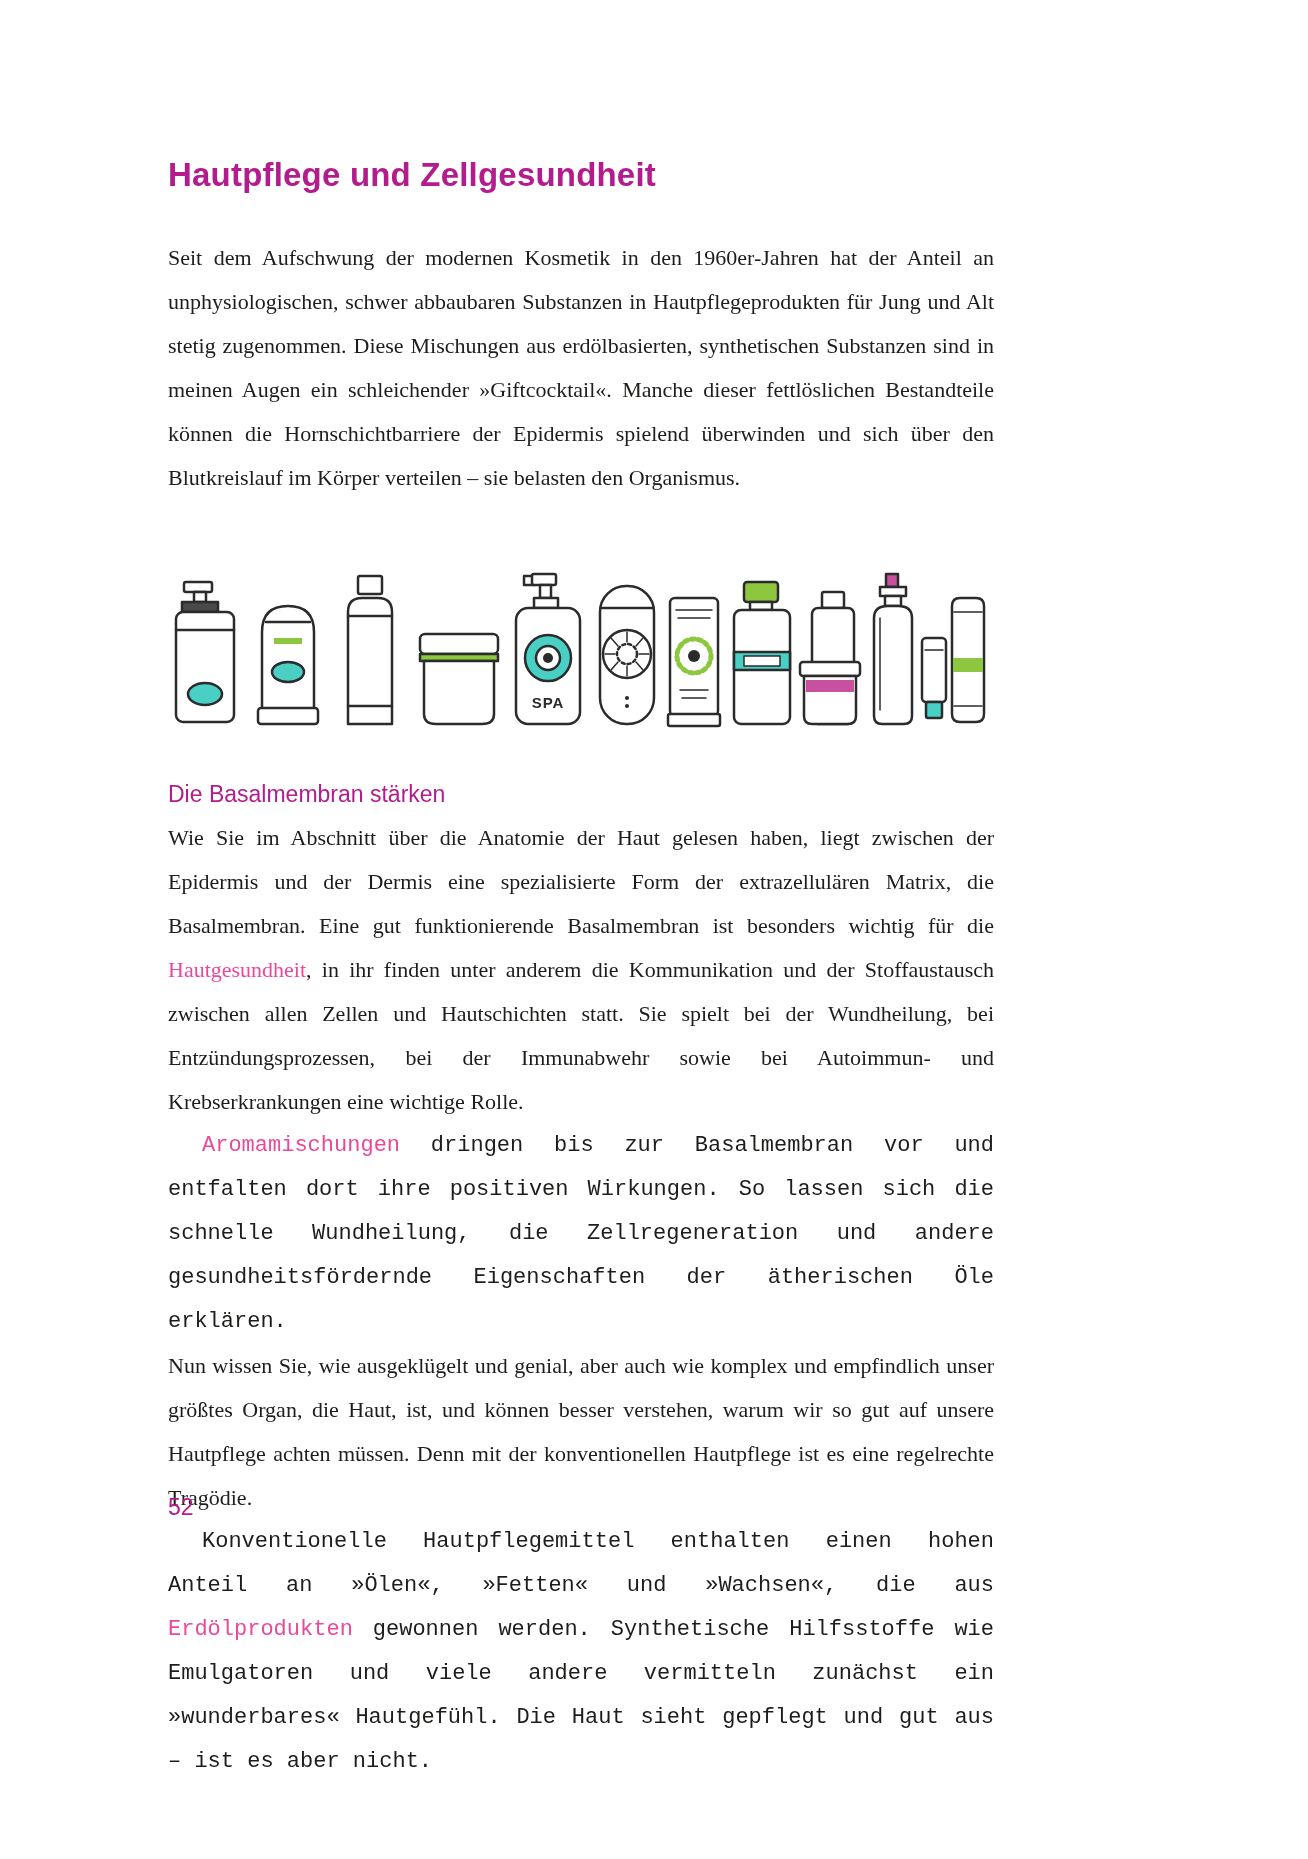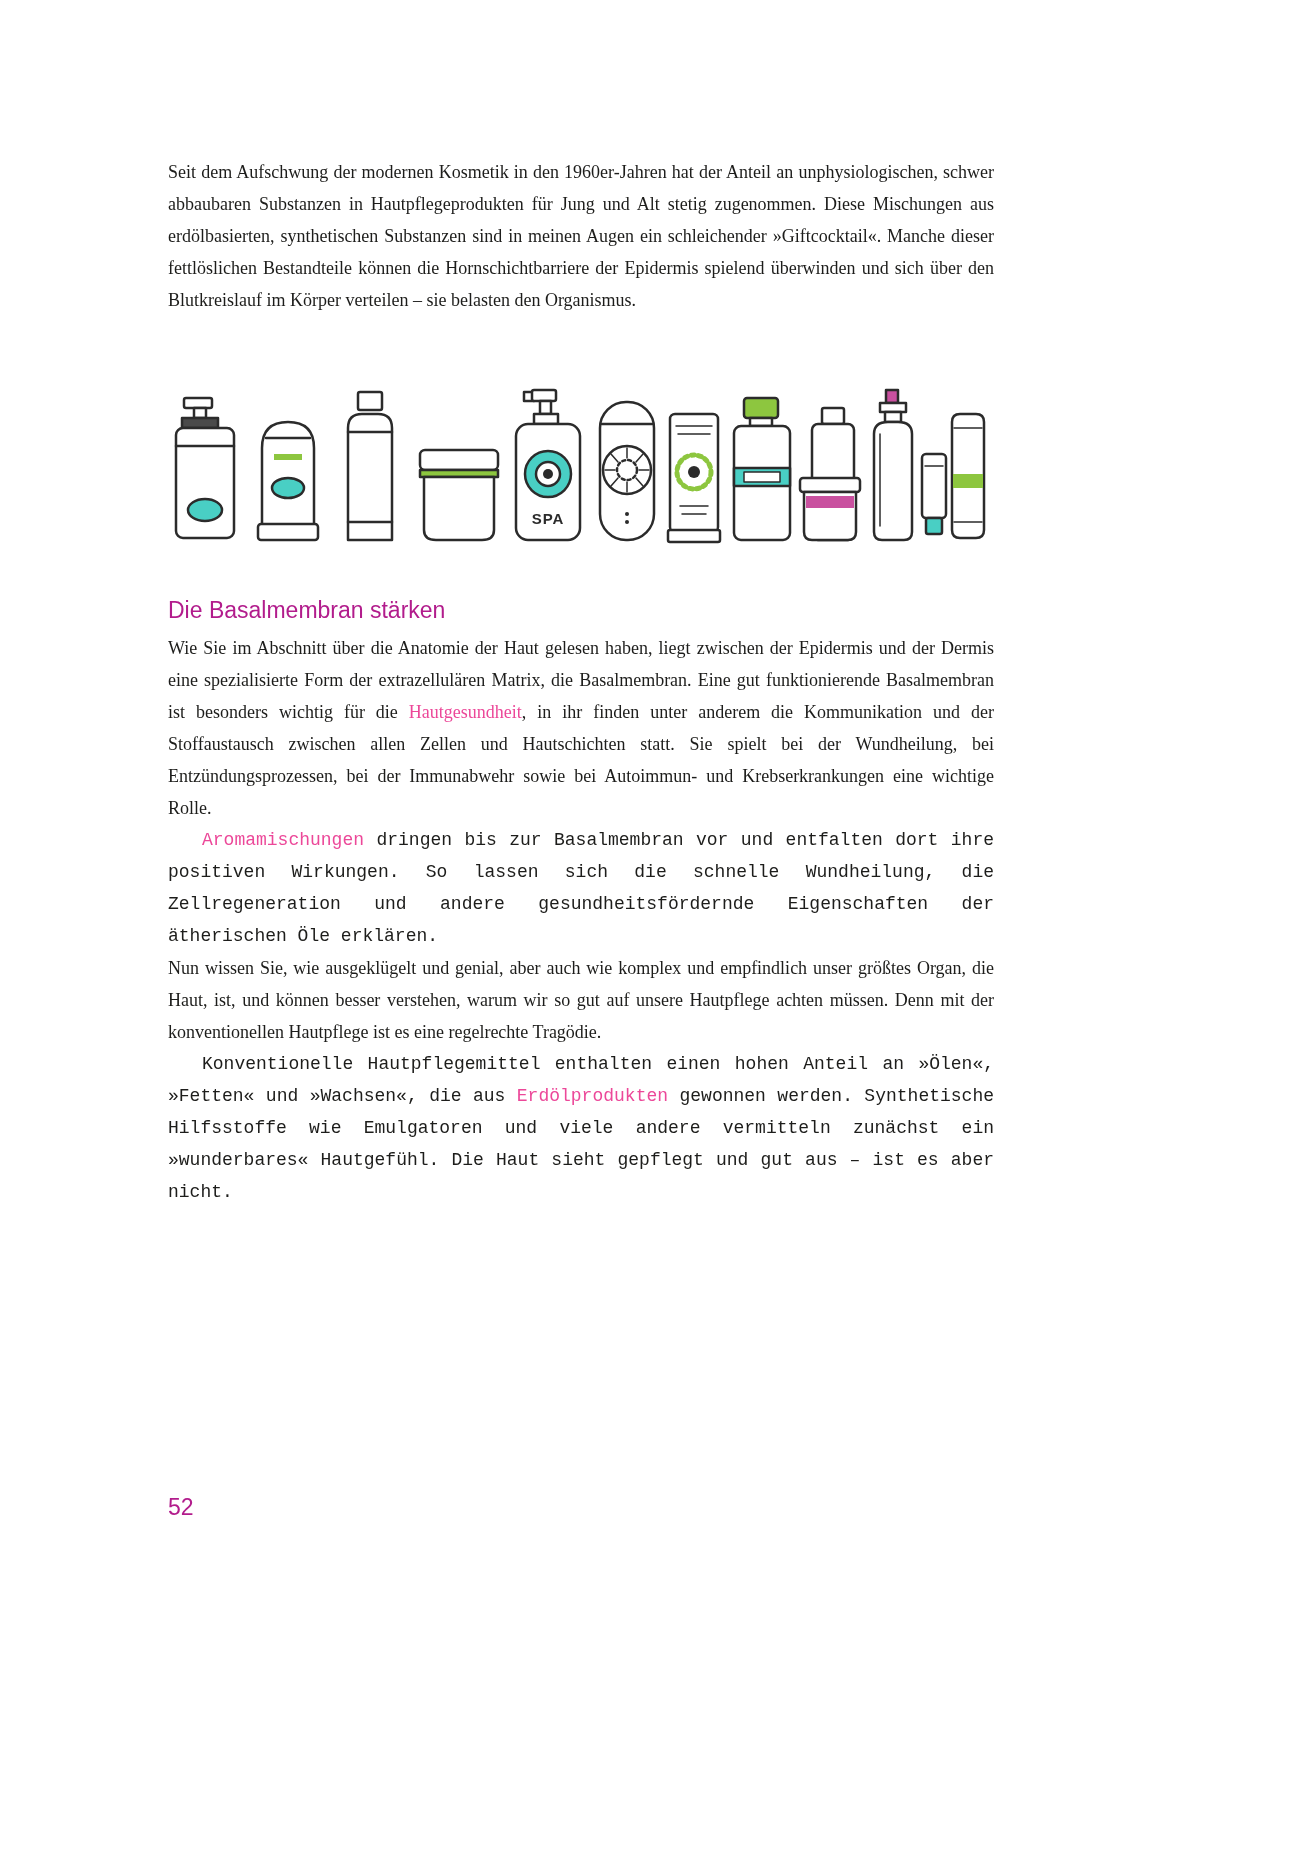--- a/index.html
+++ b/index.html
@@ -28,22 +28,22 @@
   h2.section-heading {
     font-family: "Liberation Sans", sans-serif;
     font-size: 23px;
     font-weight: 400;
     color: #b21c8c;
     margin: 44px 0 8px 0;
   }
   h2.section-heading.first { margin-top: 40px; }
   p.body {
     font-family: "Liberation Serif", serif;
-    font-size: 18px;
-    line-height: 32px;
+    font-size: 22px;
+    line-height: 44px;
     color: #1d1d1b;
     text-align: justify;
     margin: 0;
   }
   p.indent { text-indent: 34px; font-family: Liberation Mono, monospace; }
   .hl { color: #ec4899; }
   .illustration {
     margin: 46px 0 6px 0;
     width: 822px;
   }
@@ -57,20 +57,21 @@
     font-weight: 400;
     color: #b21c8c;
   }
 </style>
 </head>
 <body>
 
 <div class="page">
   <div class="content">
 
+    <h1 class="title">Hautpflege und Zellgesundheit</h1>
 
     <p class="body">Seit dem Aufschwung der modernen Kosmetik in den 1960er-Jahren hat der Anteil an unphysiologischen, schwer abbaubaren Substanzen in Hautpflegeprodukten für Jung und Alt stetig zugenommen. Diese Mischungen aus erdölbasierten, synthetischen Substanzen sind in meinen Augen ein schleichender »Giftcocktail«. Manche dieser fettlöslichen Bestandteile können die Hornschichtbarriere der Epidermis spielend überwinden und sich über den Blutkreislauf im Körper verteilen – sie belasten den Organismus.</p>
 
     <div class="illustration">
       <svg viewBox="0 0 822 195" width="822" height="195" xmlns="http://www.w3.org/2000/svg">
         <g stroke="#2b2b2b" stroke-width="2.5" fill="#ffffff" stroke-linejoin="round" stroke-linecap="round">
 
           <g>
             <rect x="16" y="36" width="28" height="10" rx="2"></rect>
             <rect x="26" y="46" width="12" height="10"></rect>

